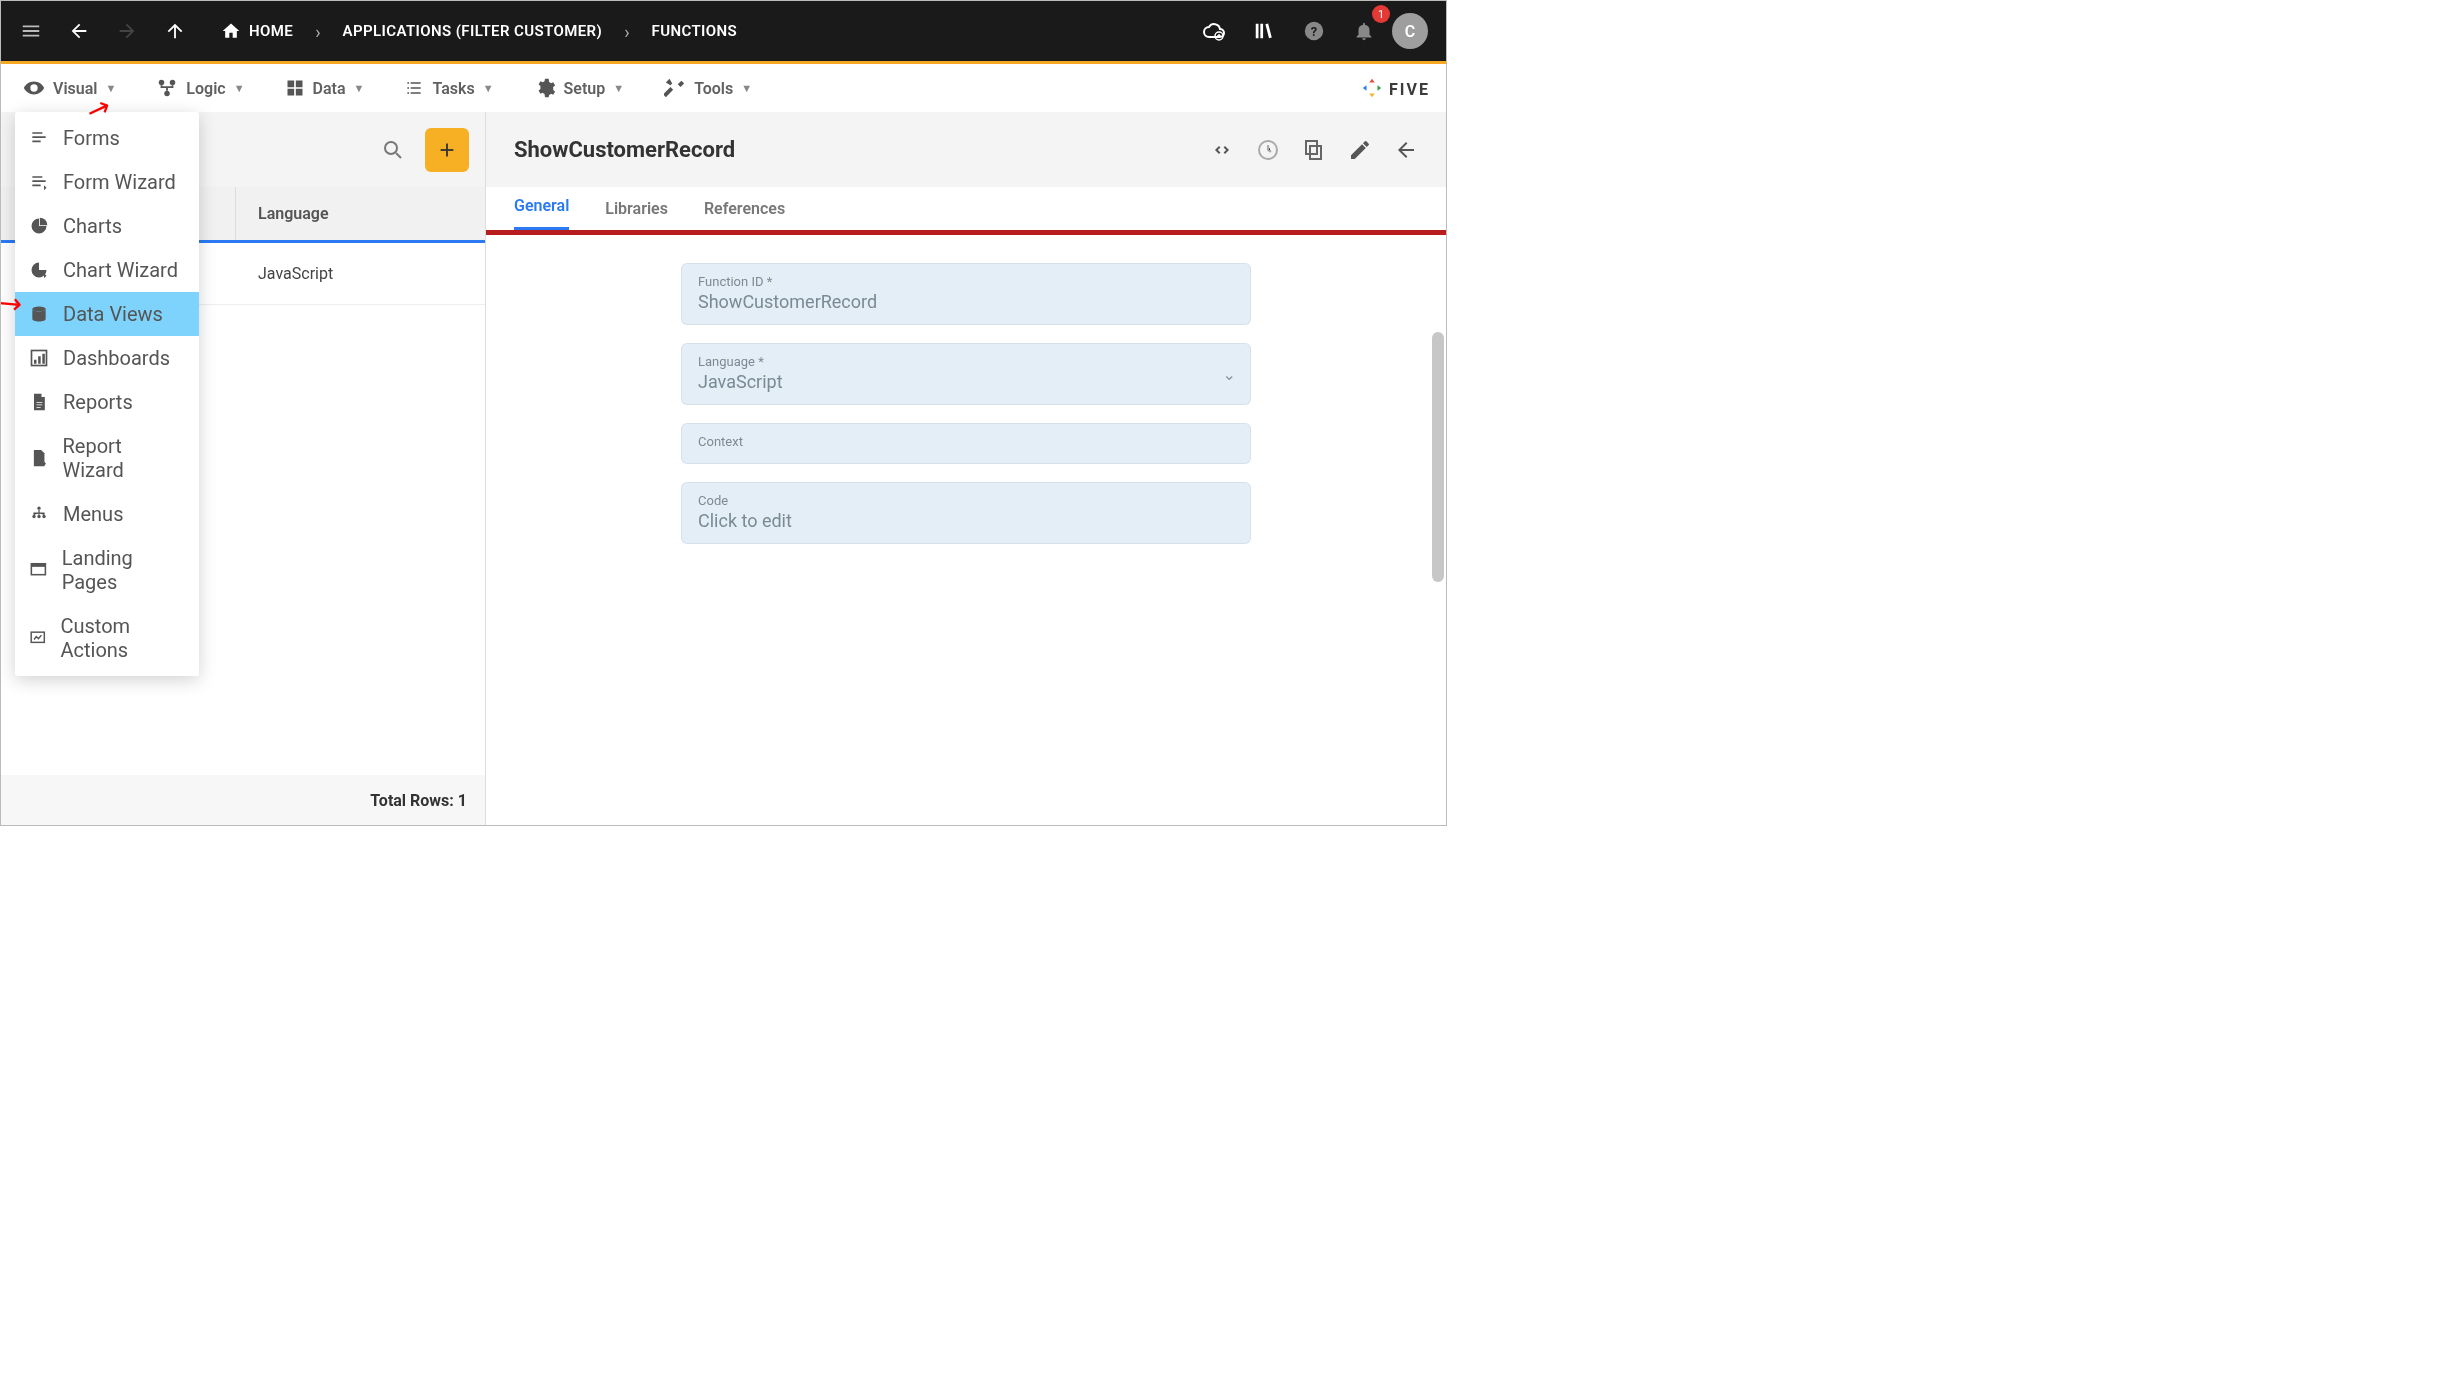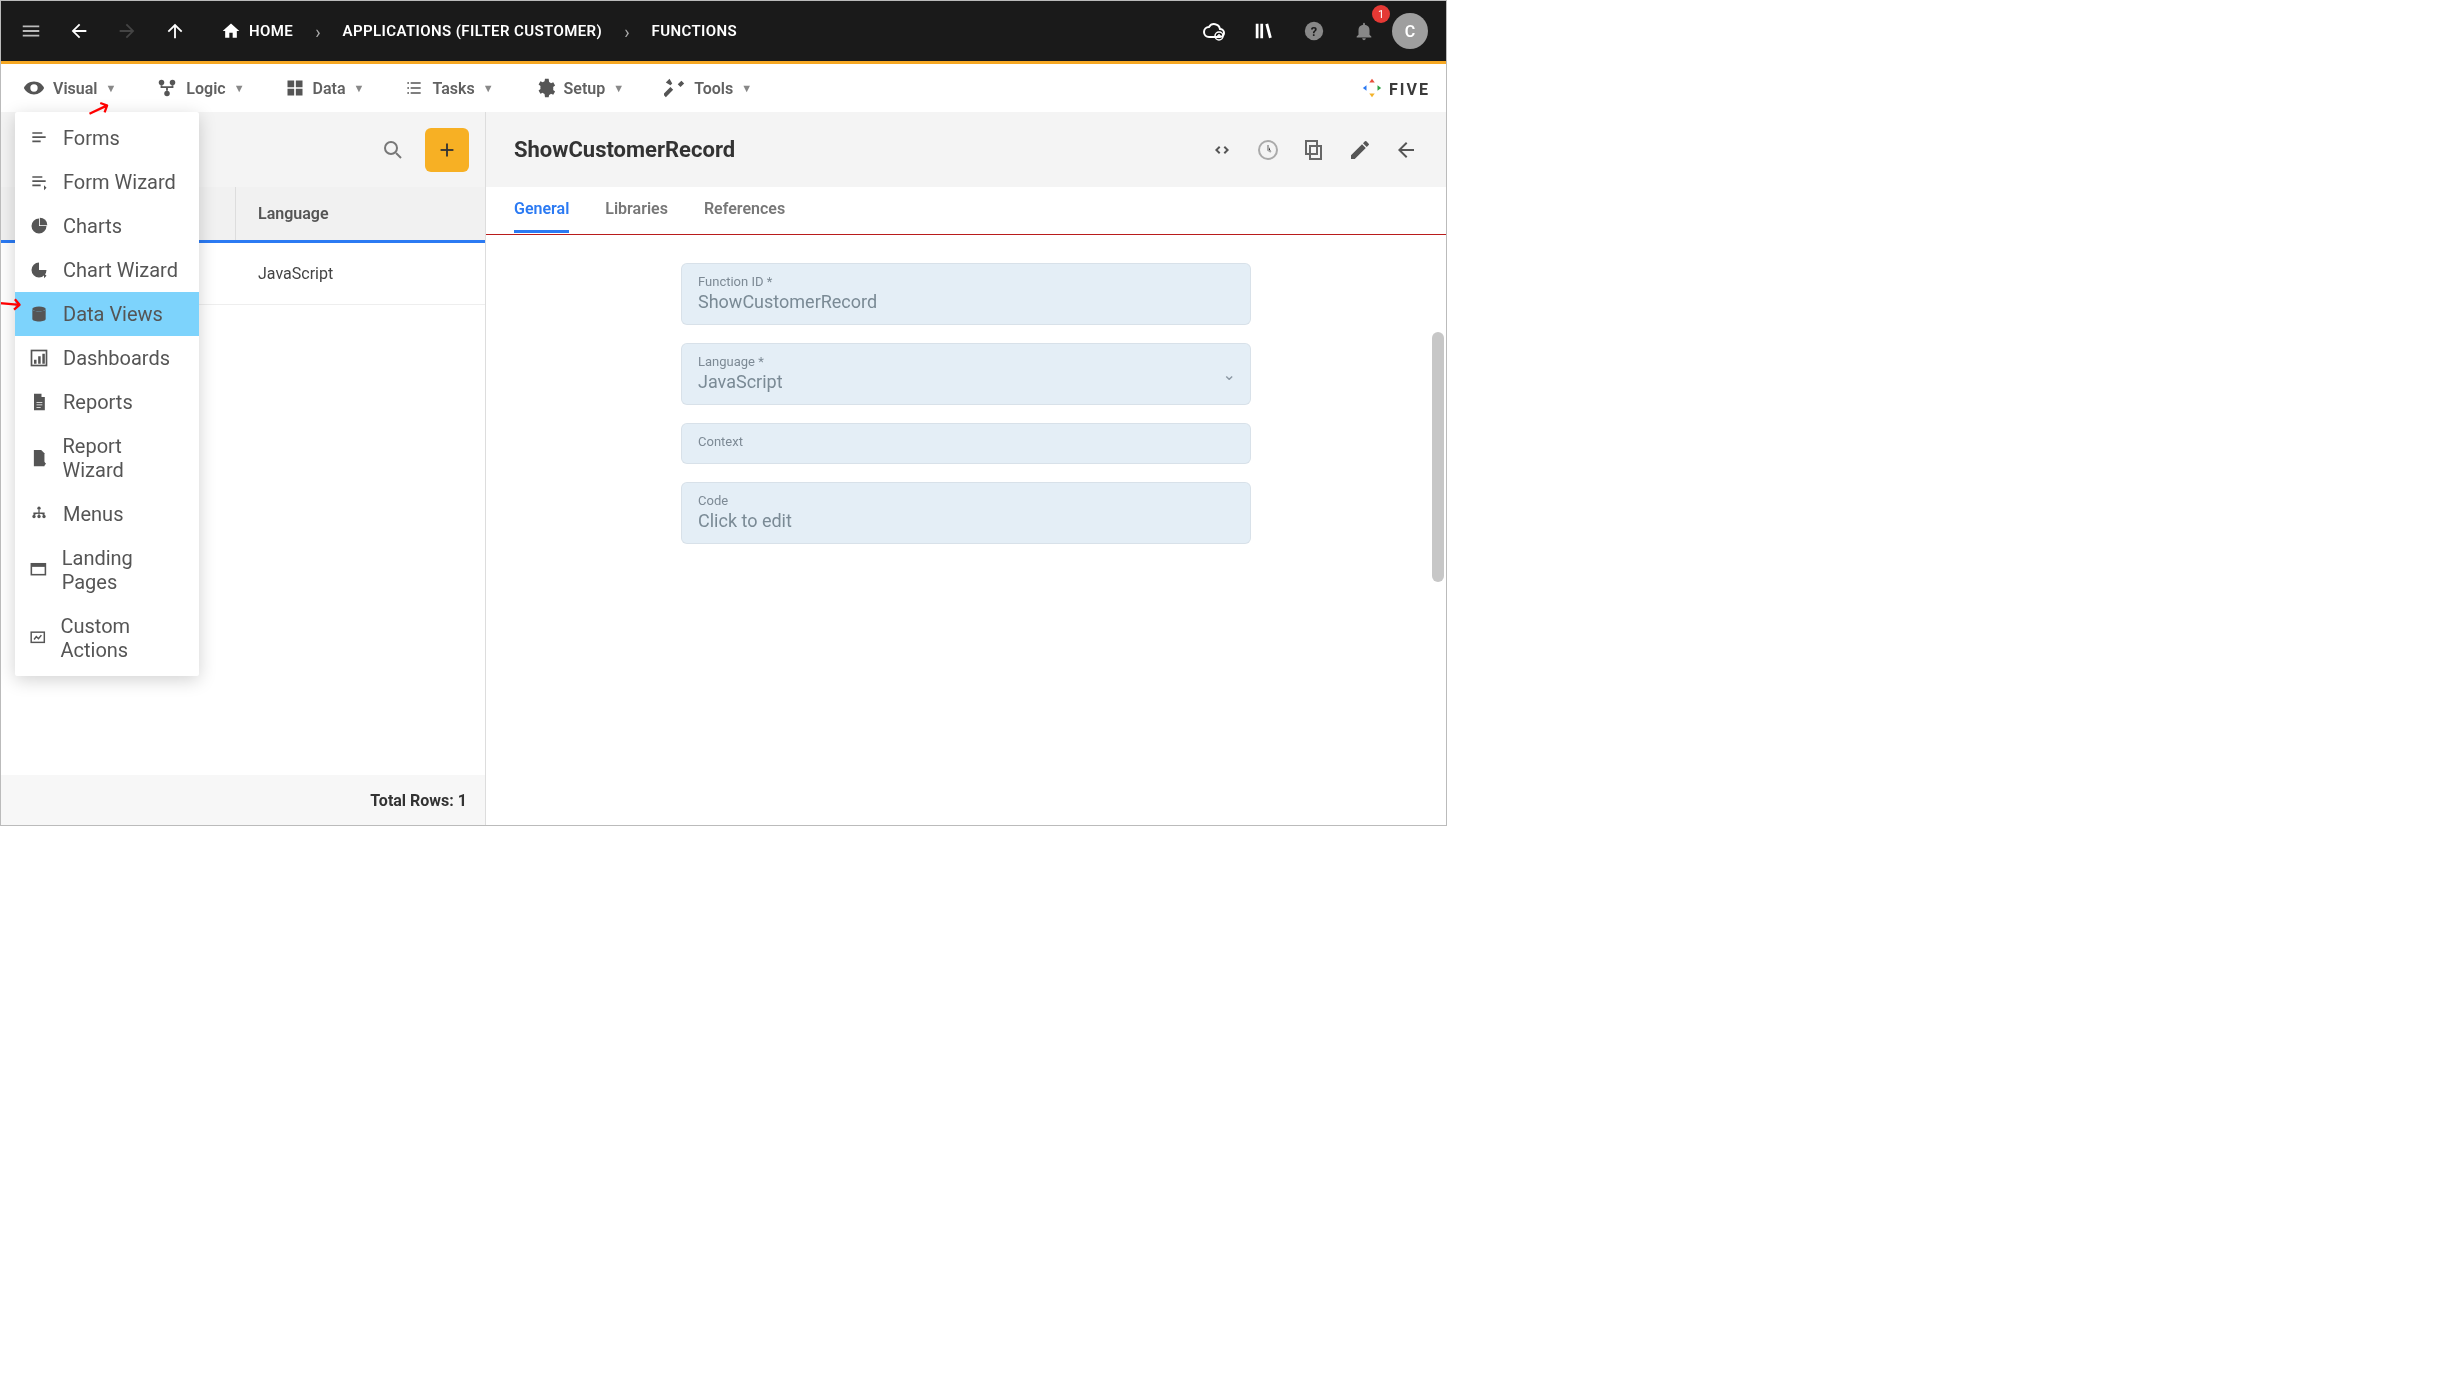--- a/index.html
+++ b/index.html
@@ -89,21 +89,21 @@
   display:flex;align-items:center;justify-content:flex-end;padding:0 18px;
   font-weight:700; color:#333;
 }
 .right-panel { flex:1; display:flex; flex-direction:column; position:relative; }
 .right-head {
   height: 75px; background:#f4f4f4; display:flex;align-items:center;
   padding:0 28px; color:#333; font-weight:700; font-size:22px;
 }
 .right-actions { margin-left:auto; display:flex; gap:22px; color:#777; }
 .right-actions .ract { cursor:pointer; }
-.tabs { display:flex; gap:36px; padding: 0 28px; height:48px; border-bottom:1px solid #b91c1c; align-items:flex-start;}
+.tabs { display:flex; gap:36px; padding: 0 28px; height:48px; border-bottom:5px solid #b91c1c; align-items:flex-end;}
 .tab { color:#777; font-weight:600; cursor:pointer; padding: 12px 0; }
 .tab.active { color:#2b7af3; border-bottom:3px solid #2b7af3; }
 .form-wrap {
   flex:1; overflow:auto; padding: 28px 0;
   display:flex; flex-direction:column; align-items:center; gap:18px;
 }
 .field {
   width: 570px; background:#e4eef6; border-radius:6px; padding: 10px 16px 12px;
   border:1px solid rgba(0,0,0,0.05); position:relative;
 }

